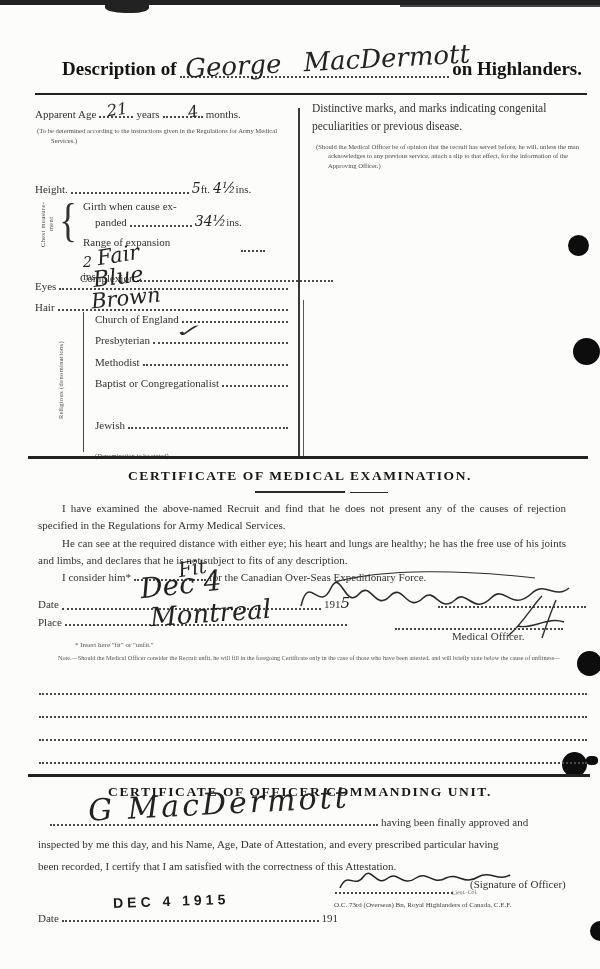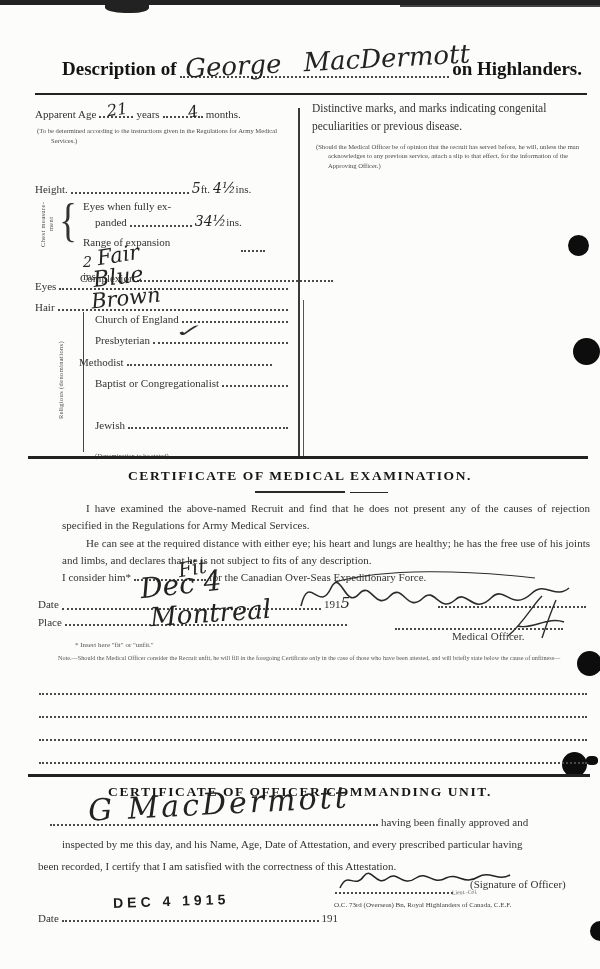--- a/index.html
+++ b/index.html
@@ -12,21 +12,21 @@
   .grow{flex:1;}
   .tiny{font-size:6.6px;color:#4b4b4b;line-height:1.45;}
   .micro{font-size:6.2px;color:#555;line-height:1.5;}
   .hw{font-family:"DejaVu Serif",serif;font-style:italic;color:#232323;white-space:nowrap;}
   .title{font-size:13.5px;font-weight:bold;letter-spacing:1.6px;color:#171717;text-align:center;width:100%;}
   .rule{background:#222;}
   .vlabel{writing-mode:vertical-rl;transform:rotate(180deg);font-size:6.4px;color:#4a4a4a;
           letter-spacing:.4px;text-align:center;line-height:1.3;}
   .hole{position:absolute;background:#0d0d0d;border-radius:50%;}
   .stamp{font-family:"Liberation Sans","DejaVu Sans",sans-serif;font-weight:bold;color:#1c1c1c;}
-  .justify{text-align:justify;margin-left:24px;}
+  .justify{text-align:justify;}
   svg{display:block;}
 </style>
 </head>
 <body>
 
 <div class="abs rule" style="left:0;top:0;width:600px;height:5px;"></div>
 <div class="abs rule" style="left:105px;top:0;width:44px;height:13px;border-radius:0 0 40% 45%;"></div>
 <div class="abs rule" style="left:400px;top:0;width:200px;height:7px;opacity:.85;"></div>
 
 <div class="hole" style="left:568px;top:235px;width:21px;height:21px;"></div>
@@ -64,21 +64,21 @@
     <span>Height.</span>
     <span class="dots" style="width:118px;"></span>
     <span class="hw" style="font-size:14px;">5</span>
     <span>ft.</span>
     <span class="hw" style="font-size:14px;margin-left:3px;">4½</span>
     <span>ins.</span>
   </div>
 
   <div class="abs vlabel" style="left:4px;top:100px;height:48px;">Chest measure- ment</div>
   <div class="abs" style="left:22px;top:94px;font-size:46px;font-weight:300;color:#333;transform:scaleX(.8);">{</div>
-  <div class="abs pr" style="left:48px;top:100px;">Eyes when fully ex-</div>
+  <div class="abs pr" style="left:48px;top:100px;">Girth when cause ex-</div>
   <div class="line pr" style="position:absolute;left:48px;top:113px;width:185px;">
     <span style="padding-left:12px;">panded</span>
     <span class="dots" style="width:62px;"></span>
     <span class="hw" style="font-size:14px;">34½</span>
     <span>ins.</span>
   </div>
   <div class="line pr" style="position:absolute;left:48px;top:136px;width:185px;flex-direction:column;">
     <span>Range of expansion</span>
     <span class="dots" style="width:24px;"></span>
     <span class="hw" style="font-size:14px;">2</span>
@@ -108,21 +108,21 @@
 
   <div class="line pr" style="position:absolute;left:60px;top:213px;width:196px;">
     <span>Church of England</span>
       <span class="dots grow"></span>
   </div>
   <div class="line pr" style="position:absolute;left:60px;top:234px;width:196px;align-items:flex-end;">
     <span>Presbyterian</span>
       <span class="dots grow"></span>
   </div>
   <span class="abs hw" style="left:145px;top:222px;font-size:15px;transform:scaleX(2.4) rotate(-12deg);color:#2f2f2f;">✓</span>
-  <div class="line pr" style="position:absolute;left:44px;top:256px;width:196px;">
+  <div class="line pr" style="position:absolute;left:60px;top:256px;width:196px;">
     <span>Methodist</span>
       <span class="dots grow"></span>
   </div>
   <div class="line pr" style="position:absolute;left:60px;top:277px;width:196px;">
     <span>Baptist or Congregationalist</span>
       <span class="dots grow"></span>
   </div>
   <div class="line pr" style="position:absolute;left:60px;top:319px;width:196px;justify-content:flex-end;">
     <span>Jewish</span>
       <span class="dots grow"></span>

